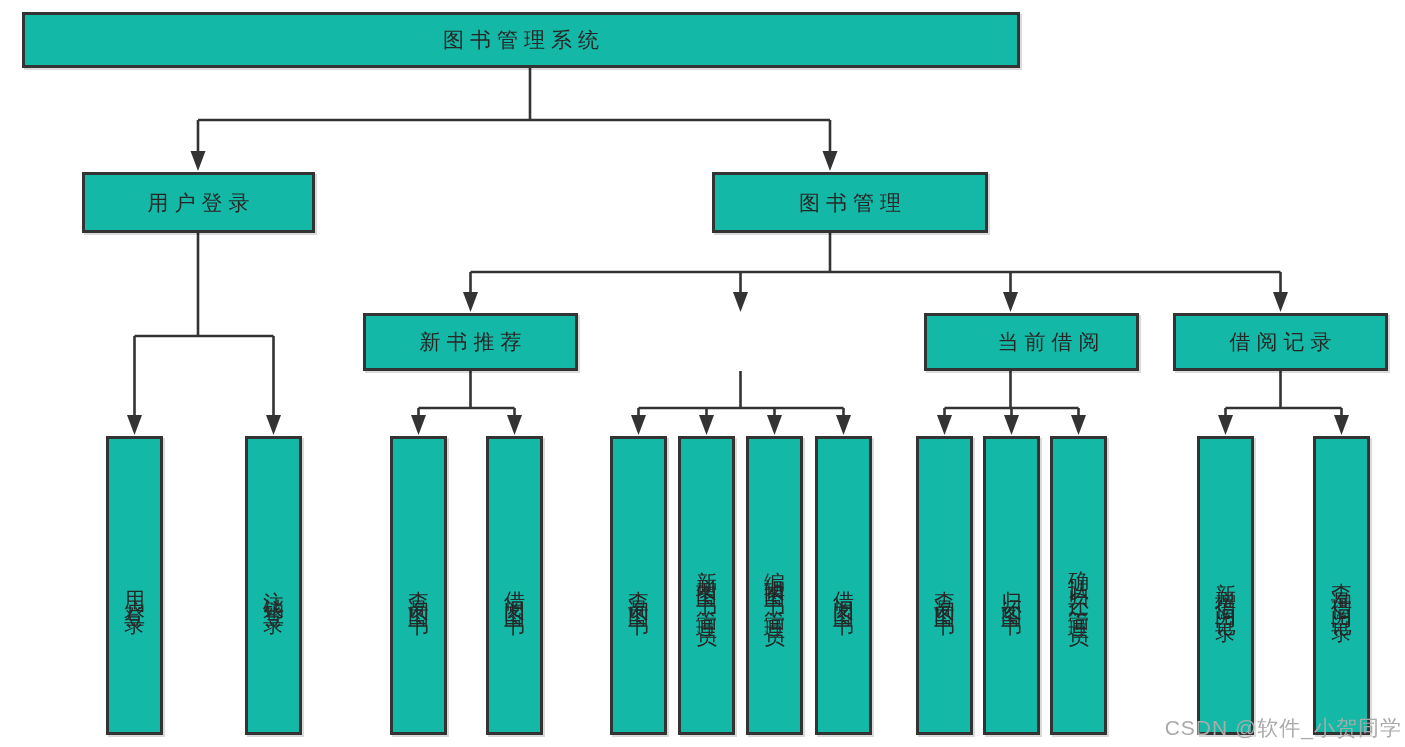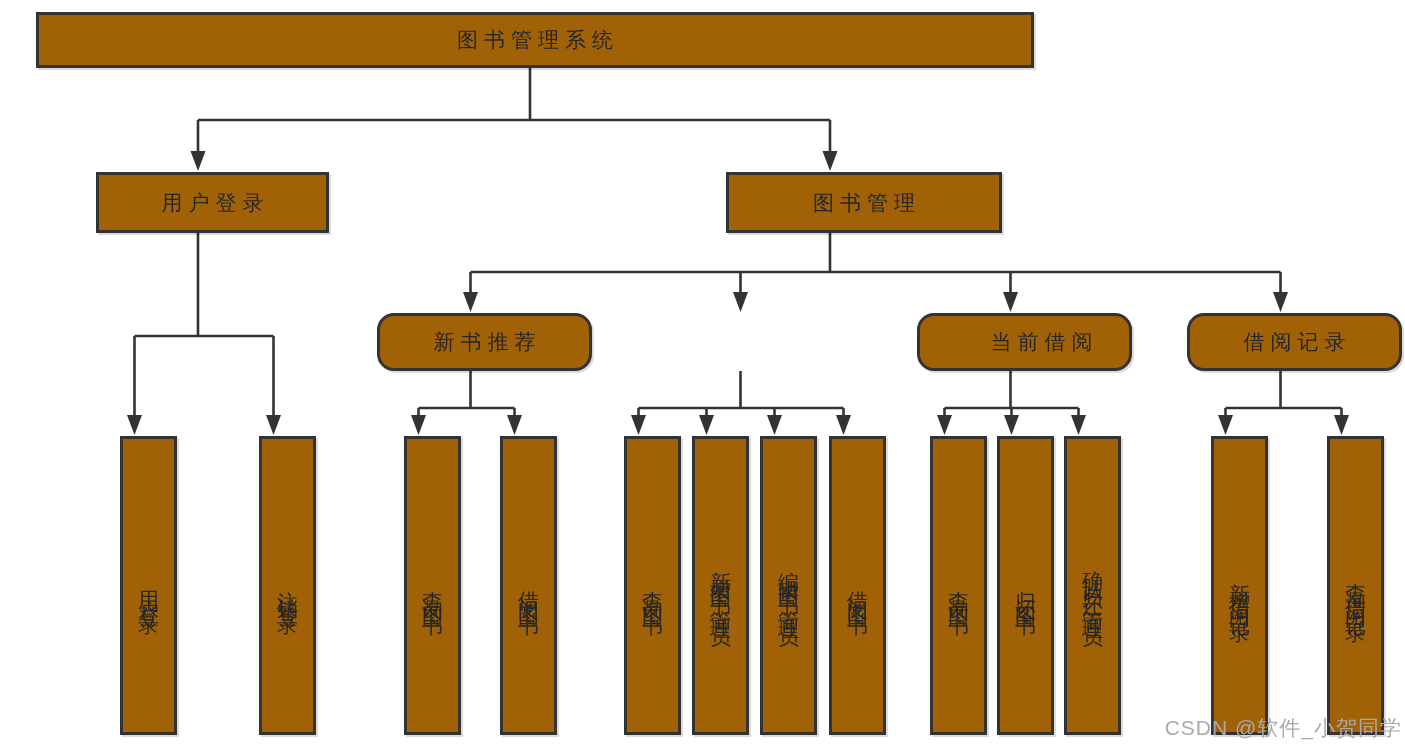--- a/index.html
+++ b/index.html
@@ -15,40 +15,39 @@
   .wires {
     position: absolute;
     left: 0; top: 0;
     width: 1405px; height: 747px;
   }
   .wires path { stroke: #333333; stroke-width: 2.6; fill: none; }
   .wires polygon { fill: #333333; stroke: none; }
   .box {
     position: absolute;
     box-sizing: border-box;
-    background: #a16207;
+    background: #14b8a6;
     border: 3px solid #333333;
     box-shadow: 2px 2px 0 rgba(0,0,0,0.14);
     display: flex;
     align-items: center;
     justify-content: center;
-    margin-left: 14px;
   }
   .hbox {
     font-size: 21px;
     letter-spacing: 6px;
     padding-left: 6px;       
     white-space: nowrap;
   }
   .root  { left: 22px;  top: 12px;  width: 998px; height: 56px; }
   .lvl2a { left: 82px;  top: 172px; width: 233px; height: 61px; }
   .lvl2b { left: 712px; top: 172px; width: 276px; height: 61px; }
-  .lvl3  { top: 313px; width: 215px; height: 58px; border-radius: 17px; }
+  .lvl3  { top: 313px; width: 215px; height: 58px; }
   .l3a { left: 363px; }  .l3b { left: 633px; }
-  .l3c { left: 903px; padding-left: 40px; }  .l3d { left: 1173px; }
+  .l3c { left: 924px; padding-left: 40px; }  .l3d { left: 1173px; }
   .leaf {
     top: 436px;
     width: 57px;
     height: 299px;
     writing-mode: vertical-rl;
     font-size: 21px;
     letter-spacing: 8px;
     padding-top: 8px;        
   }
   .lfA1 { left: 106px; }  .lfA2 { left: 245px; }

